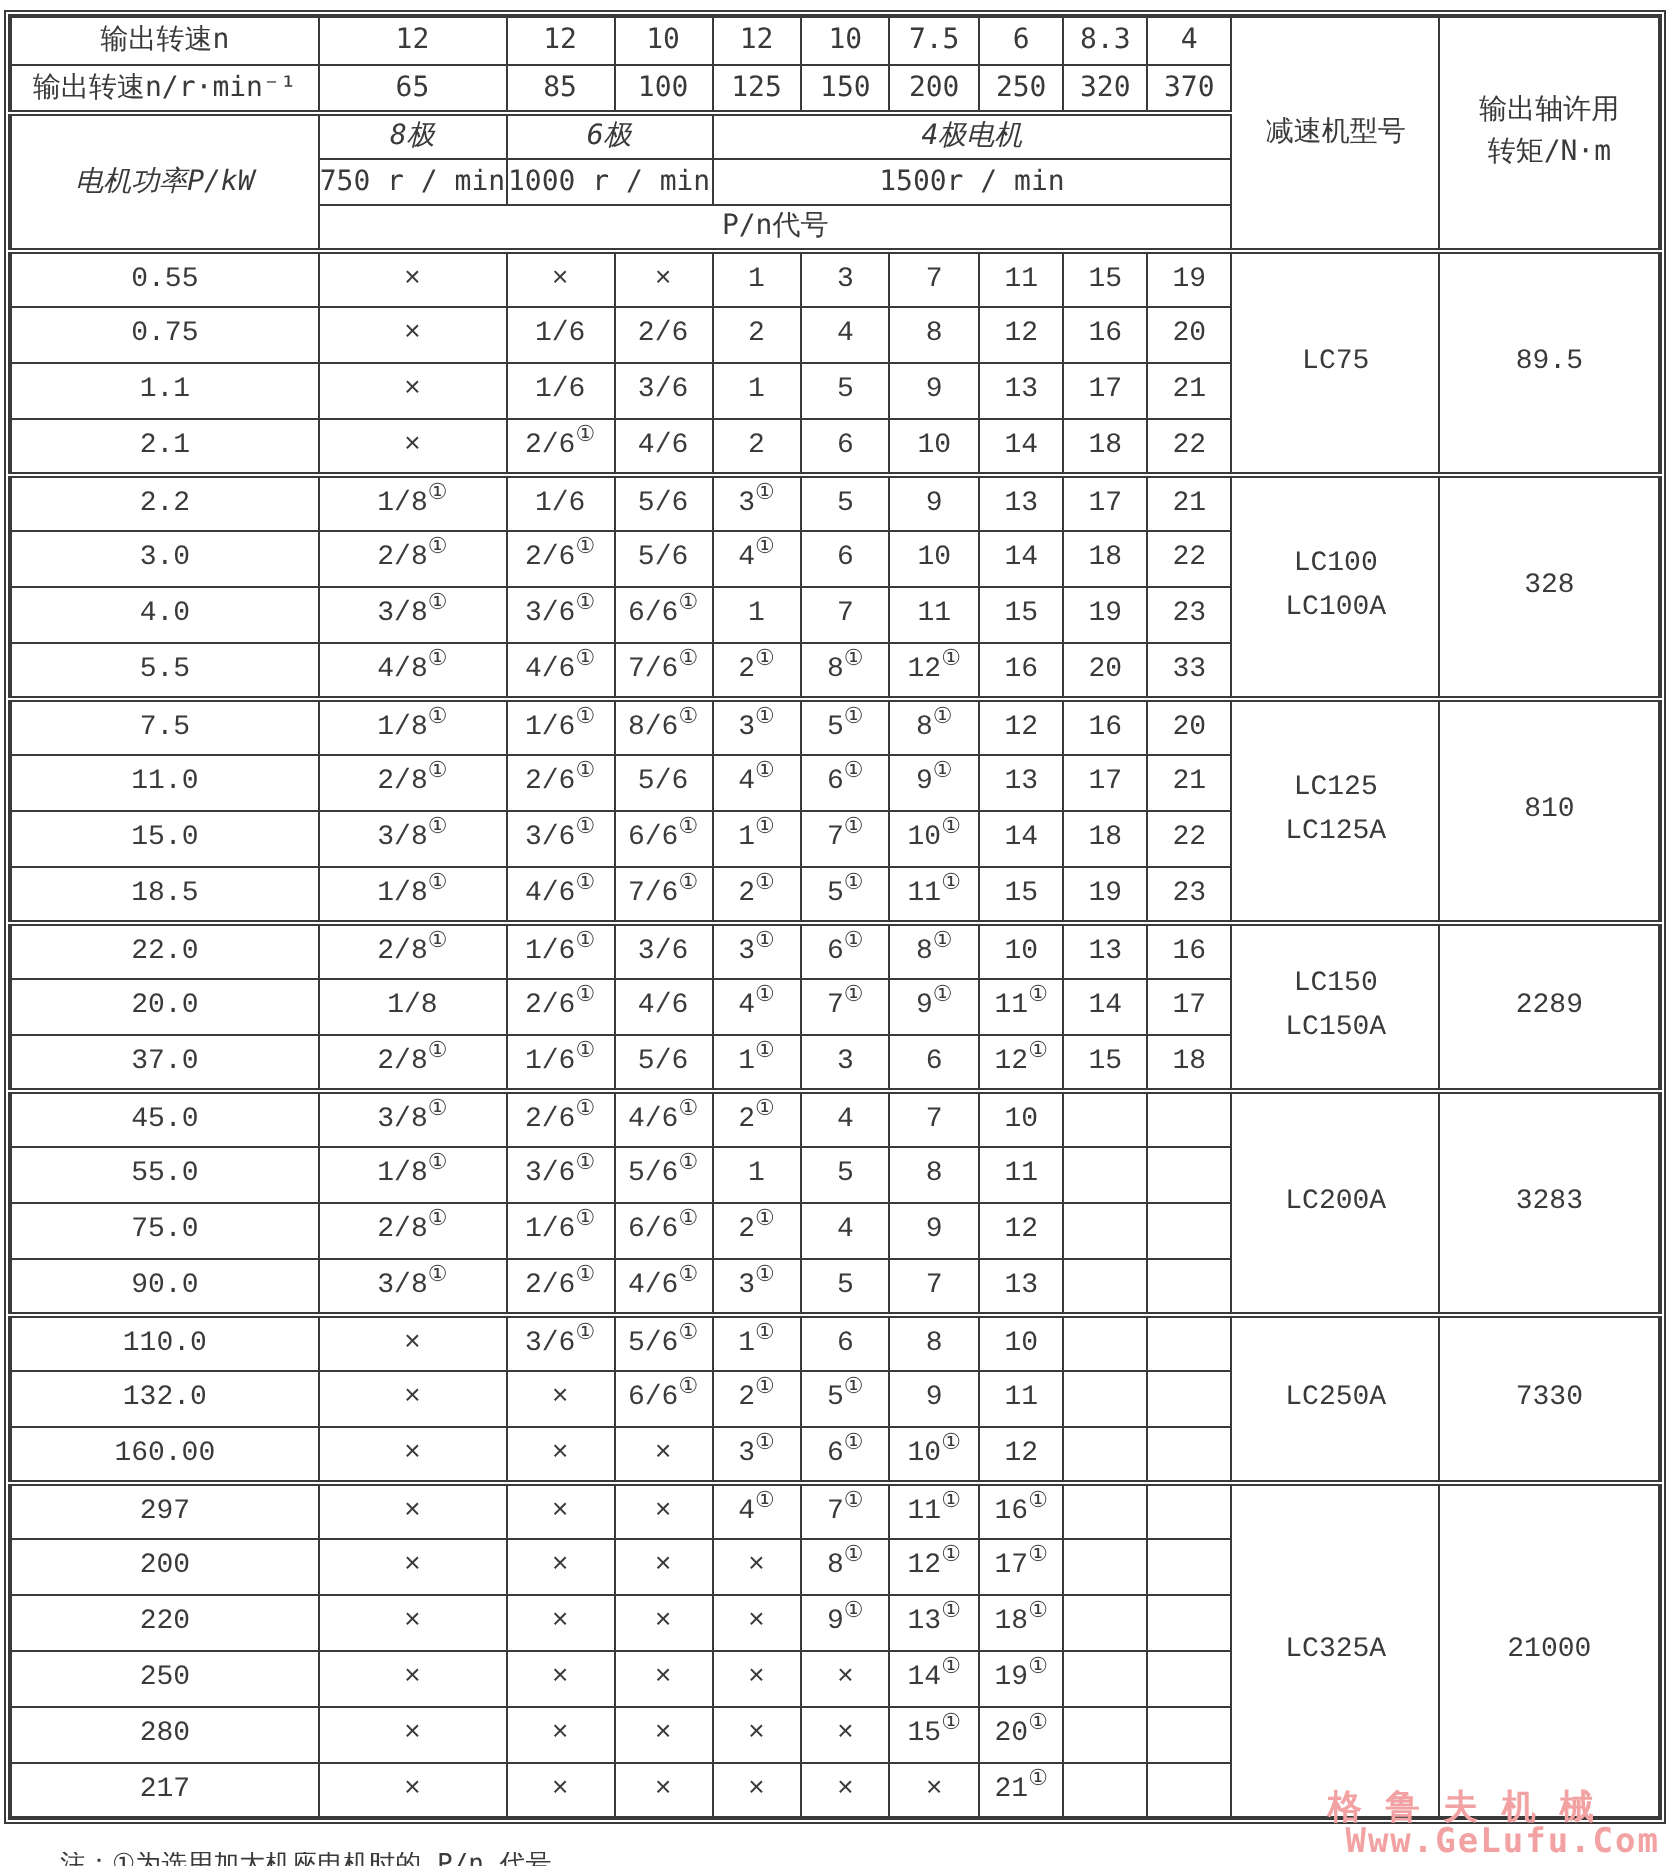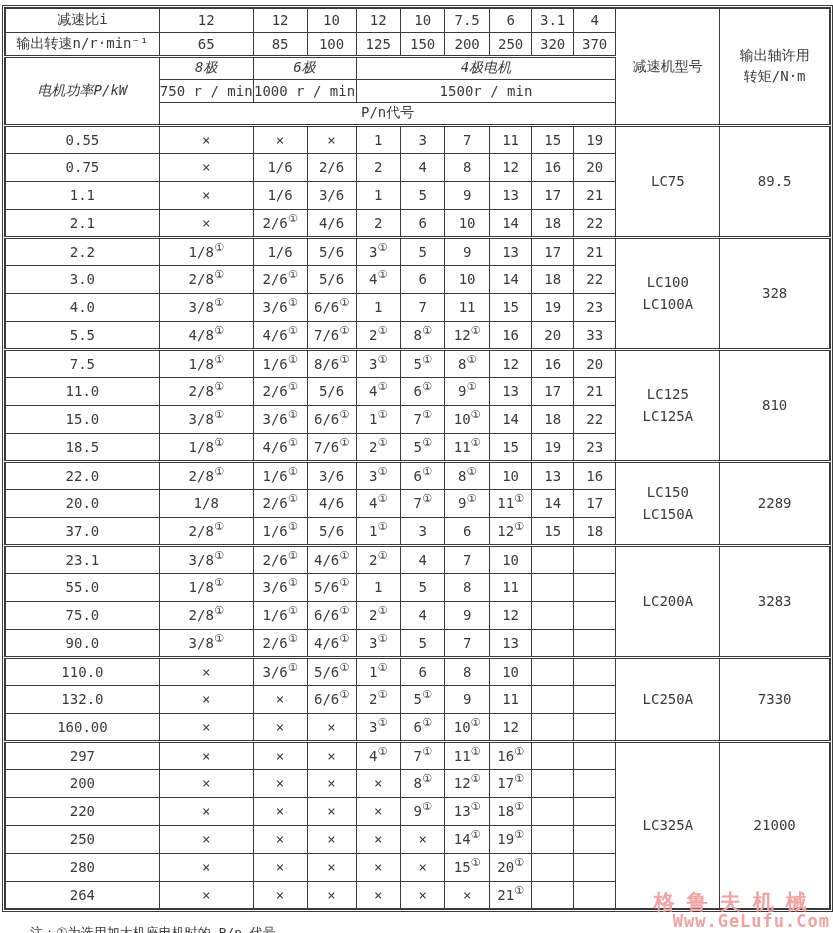--- a/index.html
+++ b/index.html
@@ -21,36 +21,36 @@
   td{
     border:1px solid #3a3a3a;
     text-align:center;vertical-align:middle;
     font-size:14px;
     padding:0;
     overflow:hidden;
     white-space:nowrap;
   }
   thead tr{height:23px;}
   thead tr.r1,thead tr.r2{height:24px;}
-  tbody tr{height:28px;}
+  tbody tr{height:28px;font-family:Liberation Mono, monospace;}
   tr.gstart td{border-top:3px double #3a3a3a;}
   tr.hdr-sec td{border-top:3px double #3a3a3a;font-style:italic;}
   td.torque-hdr{white-space:normal;line-height:1.5;font-size:14px;}
   td.model-cell{line-height:1.6;}
   sup.circ{font-size:11px;line-height:0;}
   .footnote{
     position:absolute;left:30px;top:926px;width:700px;height:7px;
     overflow:hidden;font-size:13px;line-height:13px;color:#3a3a3a;
   }
   .watermark{
     position:absolute;right:3px;bottom:3px;
     text-align:center;color:#f2a2a2;line-height:1.0;z-index:5;
     font-weight:bold;
   }
-  .wm1{font-size:21px;letter-spacing:12px;padding-left:12px;}
+  .wm1{font-size:17px;letter-spacing:12px;padding-left:12px;}
   .wm2{font-size:17px;letter-spacing:1px;margin-left:42px;}
 </style>
 </head>
 <body>
 
 <div class="table-outer">
 <table>
   <colgroup>
     <col style="width:155px">
         <col style="width:90px">
@@ -60,29 +60,29 @@
         <col style="width:45px">
         <col style="width:45px">
         <col style="width:43px">
     <col style="width:42px">
         <col style="width:43px">
         <col style="width:105px">
         <col style="width:112px">
   </colgroup>
   <thead>
     <tr class="r1">
-      <td>减速比i</td>
+      <td>输出转速n</td>
       <td>12</td>
       <td>12</td>
       <td>10</td>
       <td>12</td>
       <td>10</td>
       <td>7.5</td>
       <td>6</td>
-      <td>3.1</td>
+      <td>8.3</td>
       <td>4</td>
       <td class="model-cell" rowspan="5">减速机型号</td>
       <td class="torque-hdr" rowspan="5">
         <span>输出轴许用</span><br>
         <span>转矩/N·m</span>
       </td>
     </tr>
     <tr class="r2">
       <td>输出转速n/r·min⁻¹</td>
       <td>65</td>
@@ -293,21 +293,21 @@
           <td>1/6<sup class="circ">①</sup></td>
           <td>5/6</td>
           <td>1<sup class="circ">①</sup></td>
           <td>3</td>
           <td>6</td>
           <td>12<sup class="circ">①</sup></td>
           <td>15</td>
           <td>18</td>
         </tr>
         <tr class="gstart">
-          <td>23.1</td>
+          <td>45.0</td>
           <td>3/8<sup class="circ">①</sup></td>
           <td>2/6<sup class="circ">①</sup></td>
           <td>4/6<sup class="circ">①</sup></td>
           <td>2<sup class="circ">①</sup></td>
           <td>4</td>
           <td>7</td>
           <td>10</td>
           <td></td>
           <td></td>
           <td class="model-cell" rowspan="4">LC200A</td>
@@ -443,21 +443,21 @@
           <td>×</td>
           <td>×</td>
           <td>×</td>
           <td>×</td>
           <td>15<sup class="circ">①</sup></td>
           <td>20<sup class="circ">①</sup></td>
           <td></td>
           <td></td>
         </tr>
         <tr>
-          <td>264</td>
+          <td>217</td>
           <td>×</td>
           <td>×</td>
           <td>×</td>
           <td>×</td>
           <td>×</td>
           <td>×</td>
           <td>21<sup class="circ">①</sup></td>
           <td></td>
           <td></td>
         </tr>

